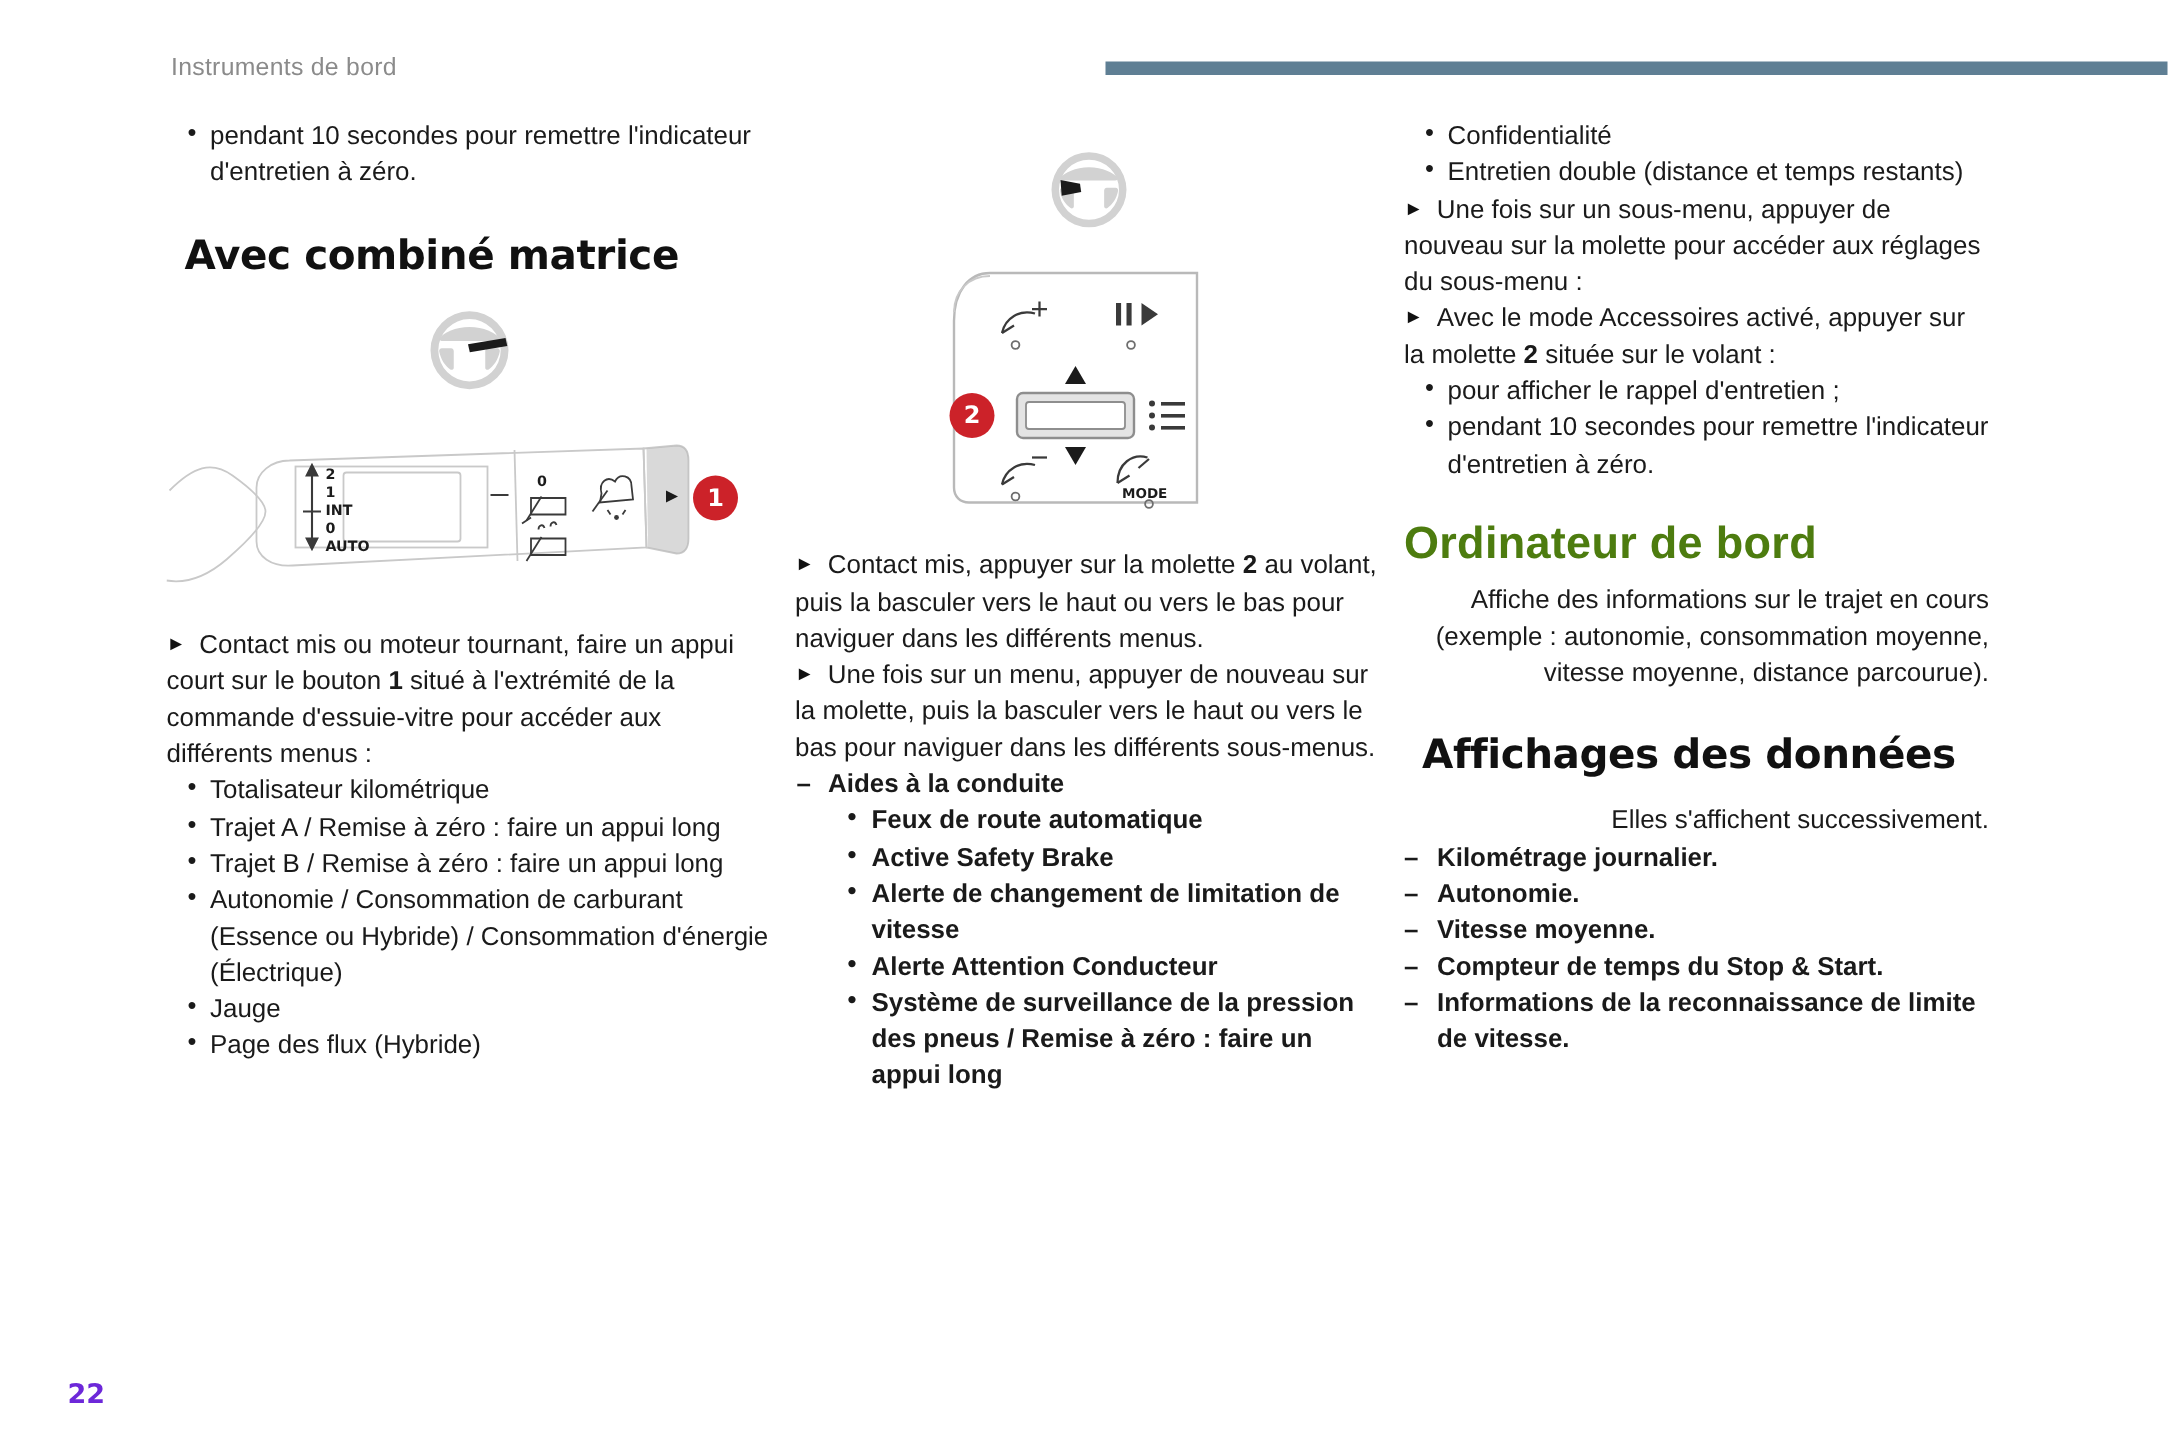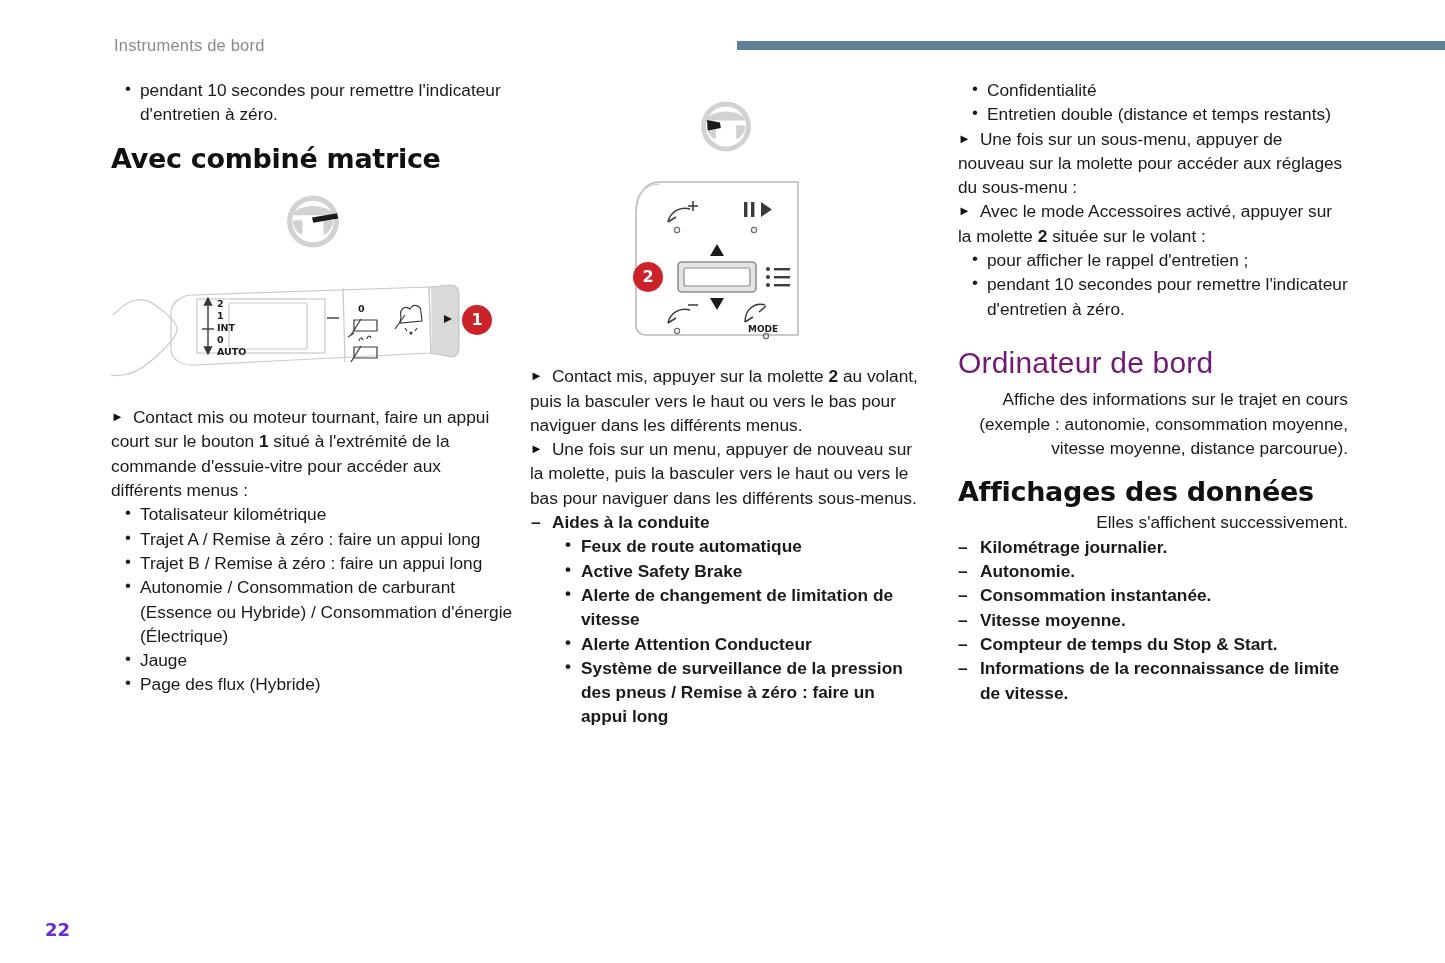--- a/index.html
+++ b/index.html
@@ -51,21 +51,21 @@
   }
   .col {
     position: absolute;
     top: 0;
     font-size: 17.3px;
     line-height: 24.3px;
     color: #1a1a1a;
   }
   #col-1 { left: 111px;  width: 405px; }
   #col-2 { left: 530px;  width: 392px; }
-  #col-3 { left: 958px;  width: 390px; }
+  #col-3 { left: 936px;  width: 390px; }
 
   
   .para {
     margin: 0;
     text-align: right;
   }
   .arrow-para {
     margin: 0;
     text-indent: 0;
   }
@@ -122,29 +122,29 @@
 
   
   ul.dash-list ul.dot-list > li { padding-left: 29px; }
   ul.dash-list ul.dot-list > li::before { left: 13px; }
 
   
   h2.section-head {
     font-size: 27px;
     font-weight: bold;
     letter-spacing: -0.3px;
-    margin: 0;
+    margin: 12px;
     color: #111;
     font-family: "DejaVu Sans", sans-serif;
   }
   h2.grey-head {
     font-size: 30px;
-    font-weight: normal;
-    margin: 0;
-    color: #701a75;
+    font-weight: bold;
+    margin: 0;
+    color: #4d7c0f;
     letter-spacing: 0.2px;
   }
 
   
   .wheel-fig {
     text-align: center;
   }
   .wheel-svg { display: inline-block; }
 
   
@@ -421,21 +421,20 @@
 
     <h2 class="section-head">Affichages des données</h2>
 
     <div style="height:6px;"></div>
 
     <p class="para">Elles s'affichent successivement.</p>
 
     <ul class="dash-list dash-flush">
       <li>Kilométrage journalier.</li>
       <li>Autonomie.</li>
-      <li>Consommation instantanée.</li>
       <li>Vitesse moyenne.</li>
       <li>Compteur de temps du Stop &amp; Start.</li>
       <li>Informations de la reconnaissance de limite de vitesse.</li>
     </ul>
   </div>
 
 </div>
 
 <div id="page-number">22</div>
 

